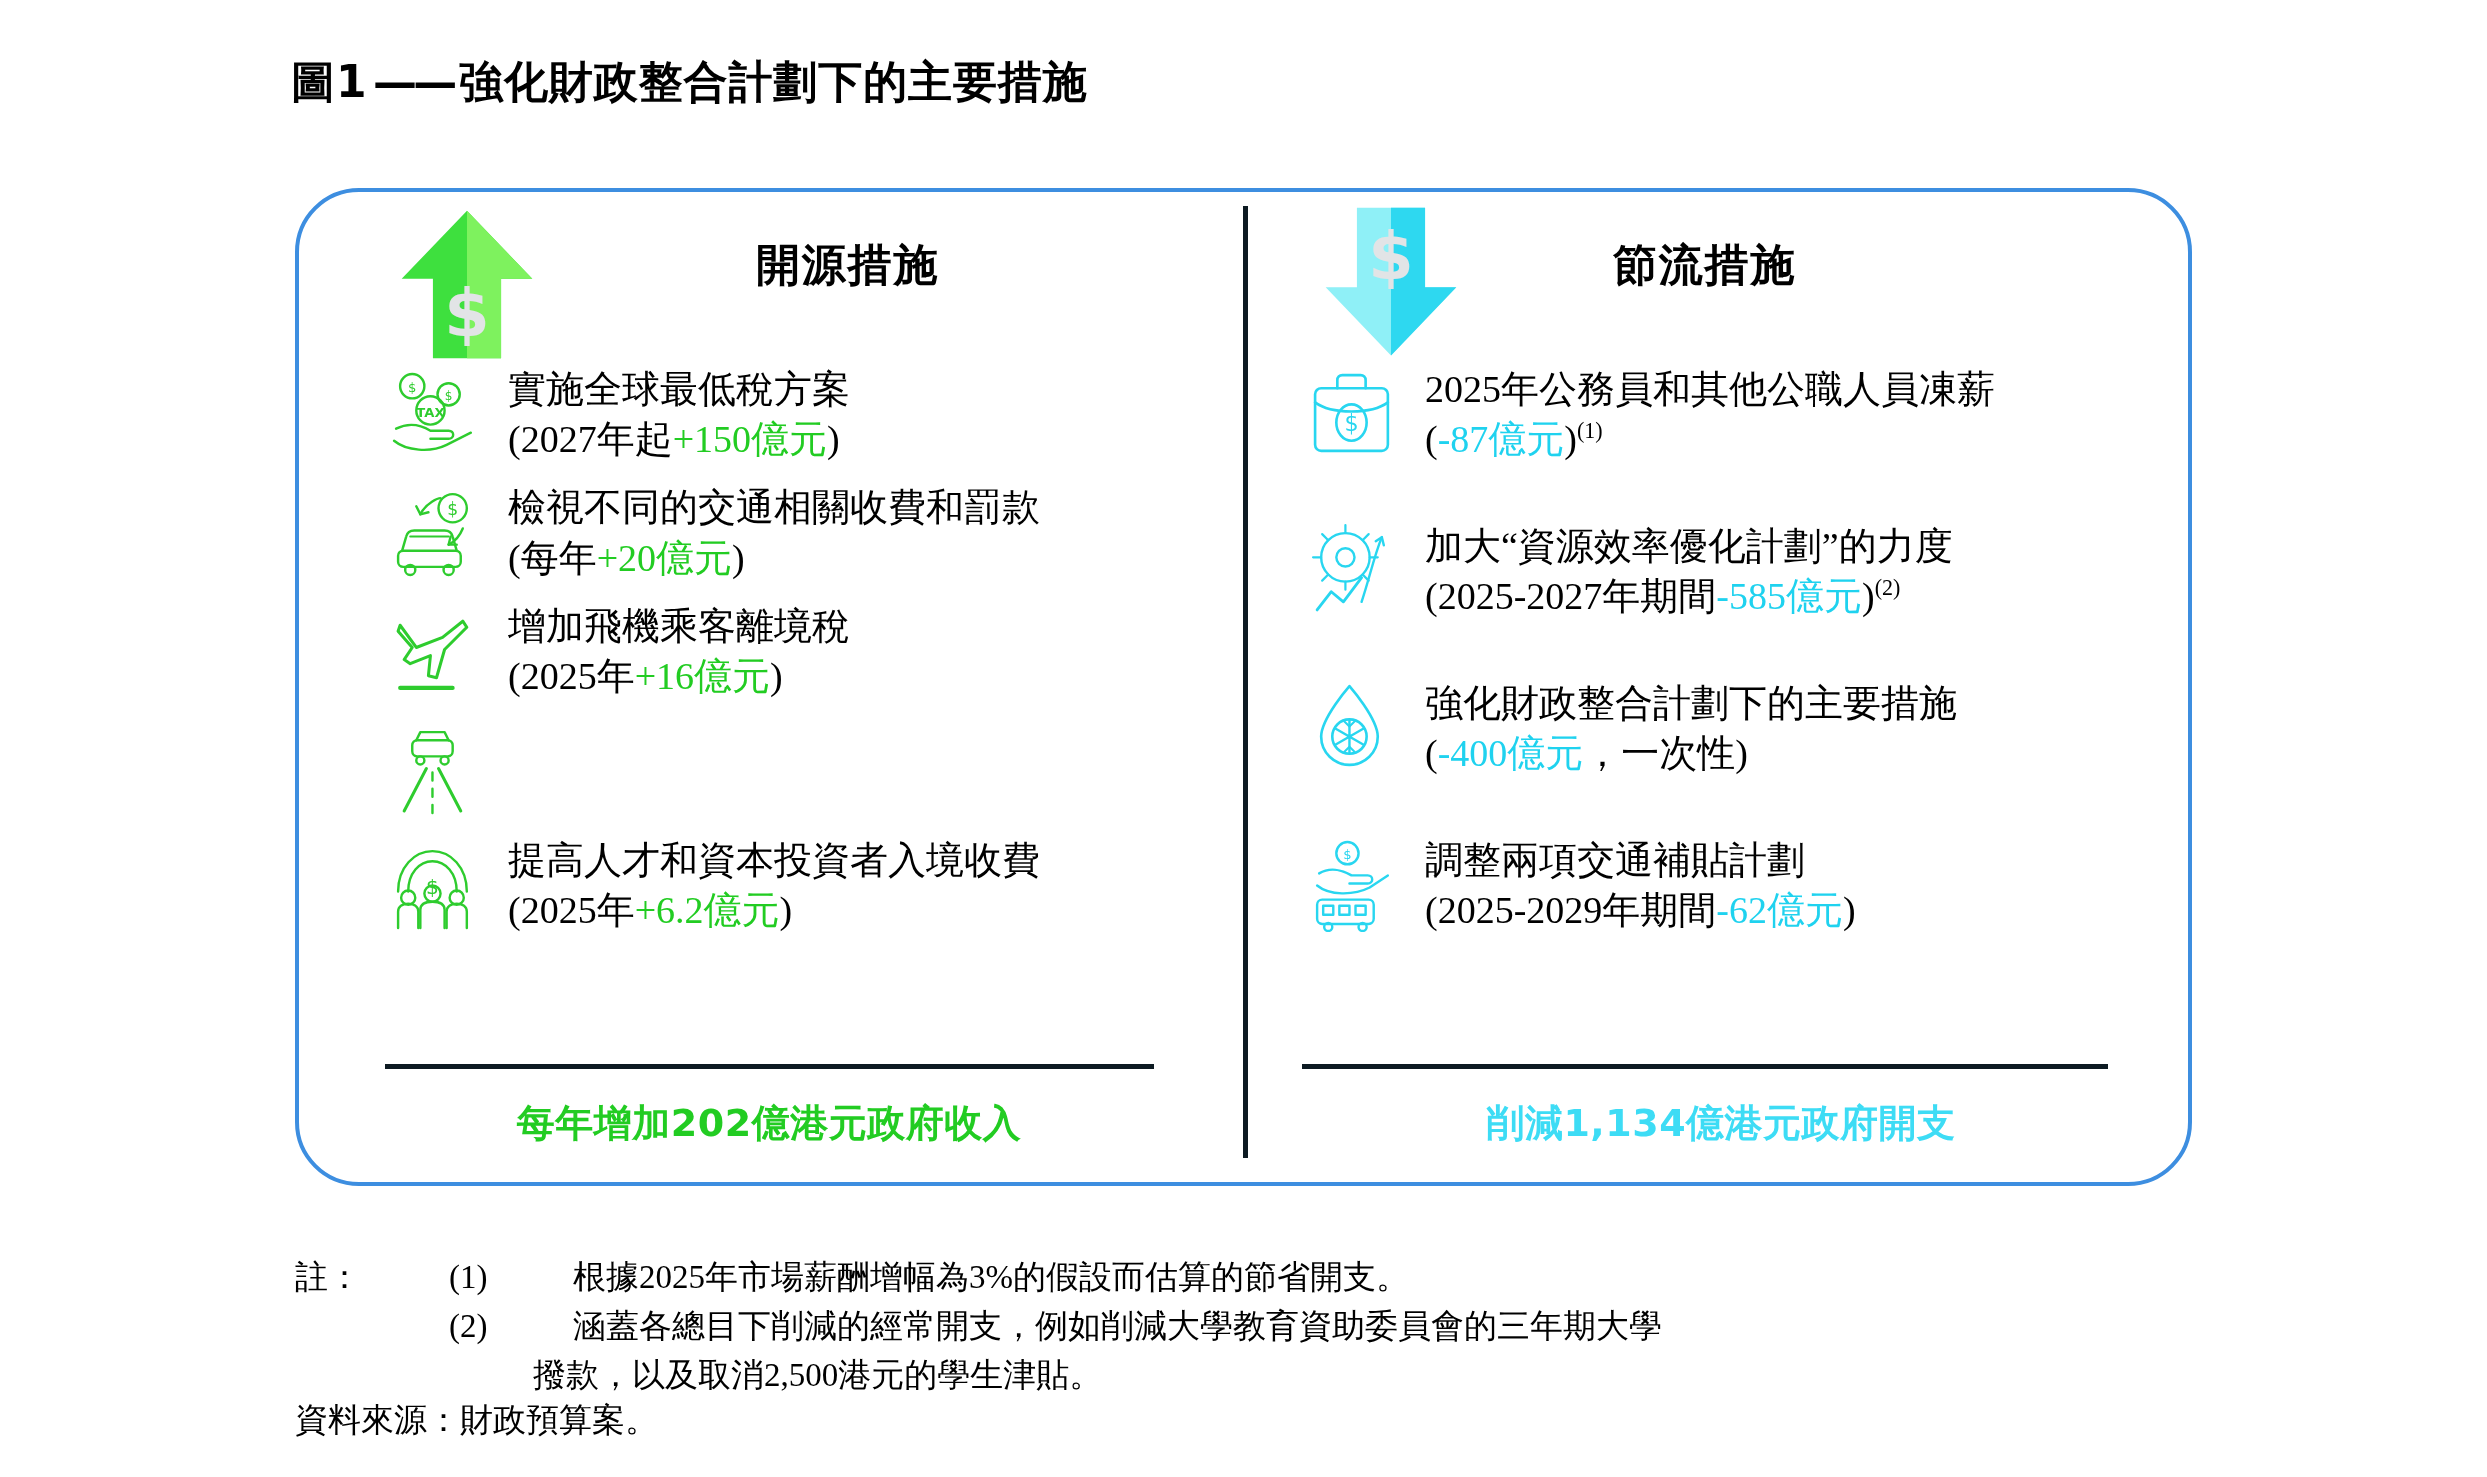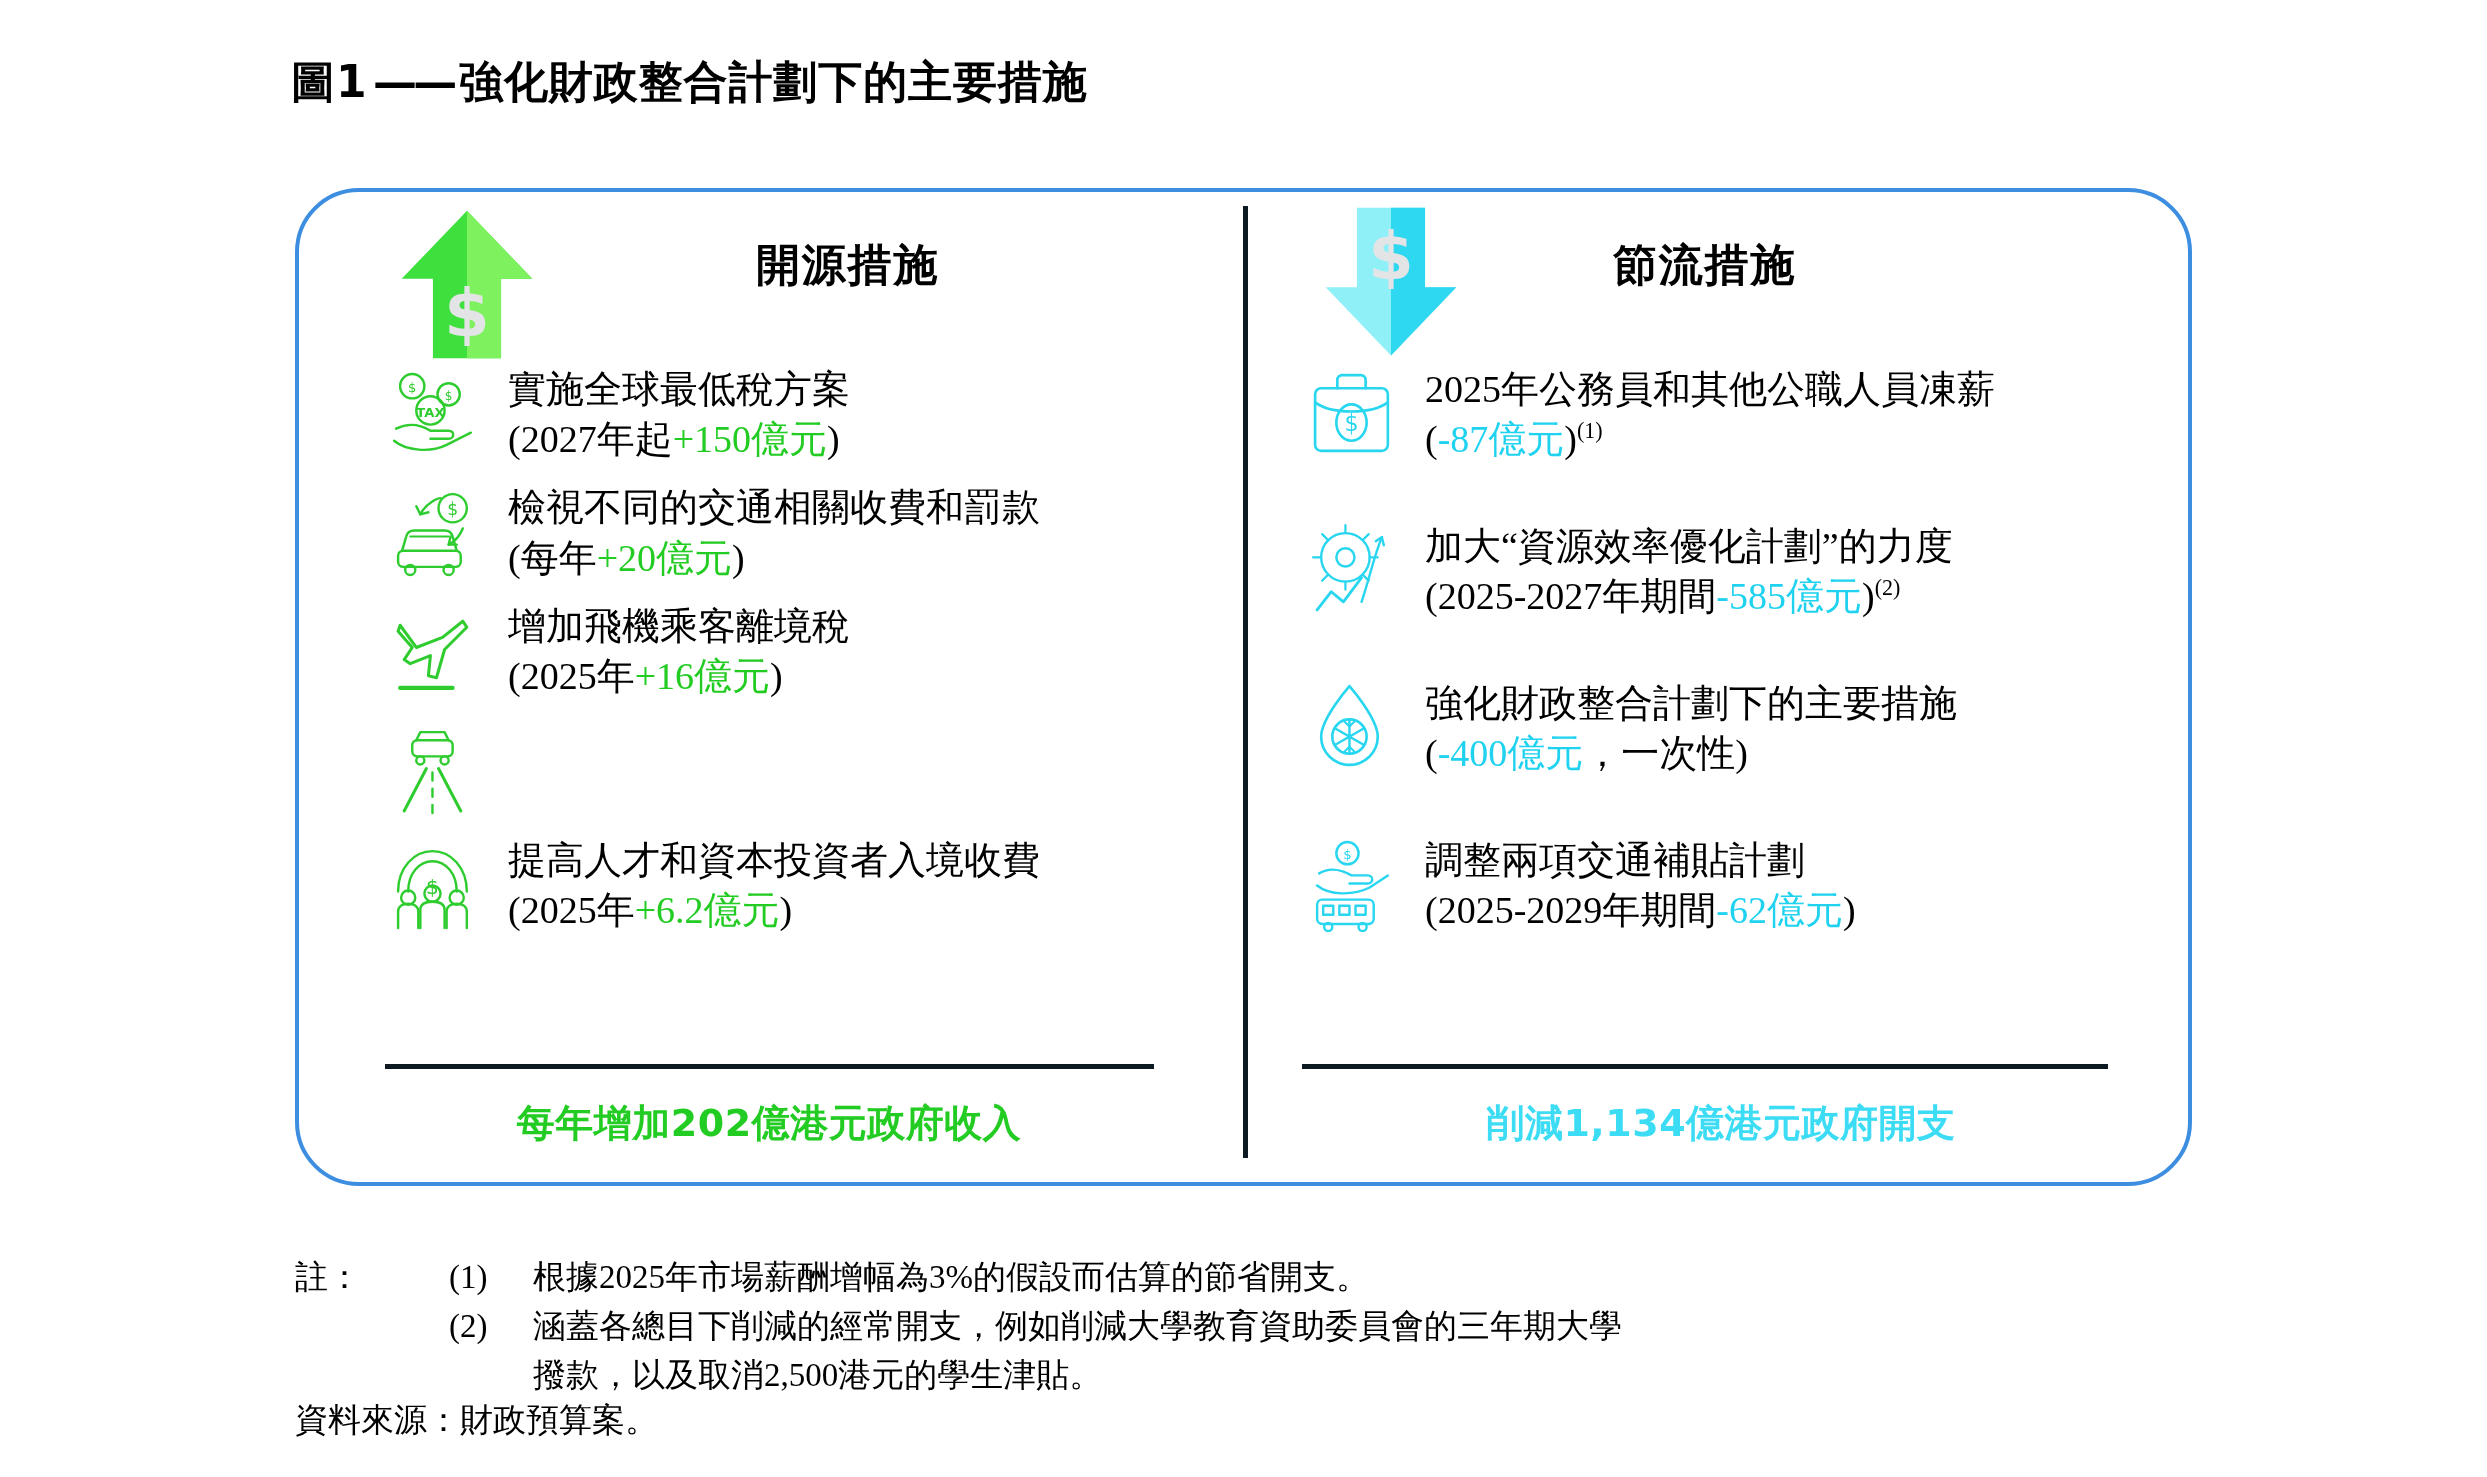--- a/index.html
+++ b/index.html
@@ -138,21 +138,21 @@
     position:absolute;
     left:295px;
     top:1253px;
     width:1923px;
     font-size:33px;
     line-height:1.48;
   }
   .note-row{display:flex;align-items:flex-start;}
   .note-lbl{flex:0 0 auto;width:154px;}
   .note-num{flex:0 0 auto;width:84px;}
-  .note-body{flex:1 1 auto;}
+  .note-body{flex:1 1 auto;margin-left:40px;}
   .note-cont{padding-left:238px;}
   .source{
     position:absolute;
     left:295px;
     top:1398px;
     font-size:33px;
     white-space:nowrap;
   }
 </style>
 </head>

